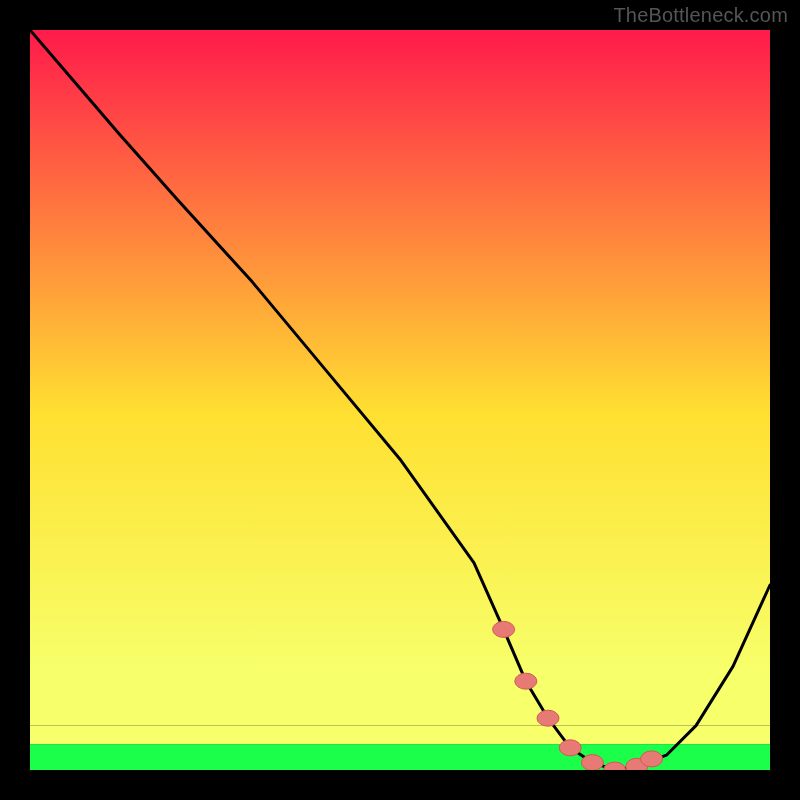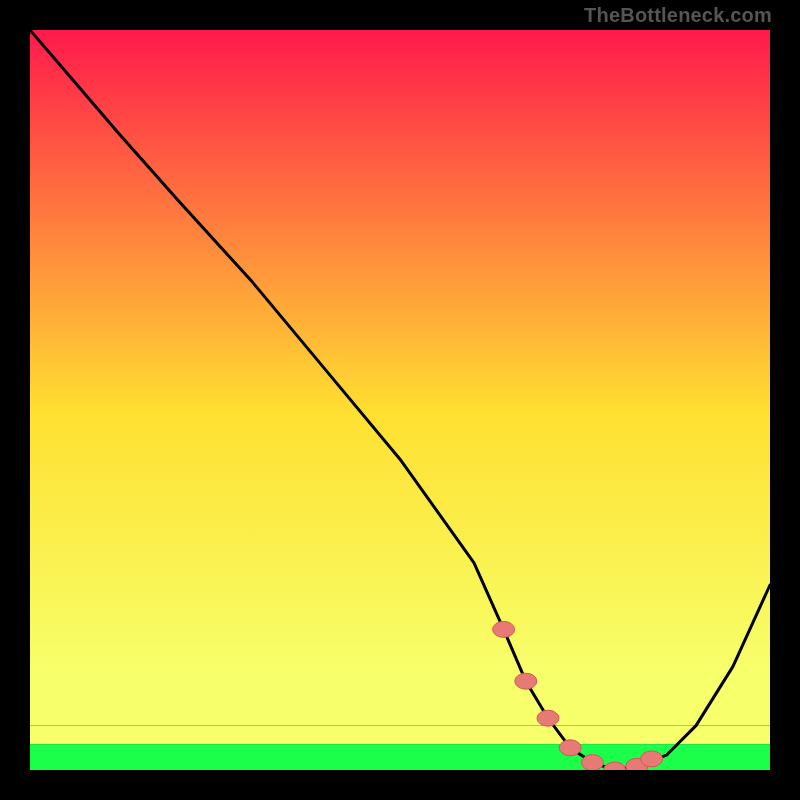--- a/index.html
+++ b/index.html
@@ -13,24 +13,24 @@
   }
   .frame {
     position: relative;
     width: 800px;
     height: 800px;
     background: #000;
   }
   .watermark {
     position: absolute;
     top: 4px;
-    right: 28px;
+    right: 12px;
     color: #555;
     font-size: 20px;
-    font-weight: 700;
+    font-weight: 400;
     letter-spacing: 0.2px;
     z-index: 10;
   }
   .plot {
     position: absolute;
     left: 30px;
     top: 30px;
     width: 740px;
     height: 740px;
   }

